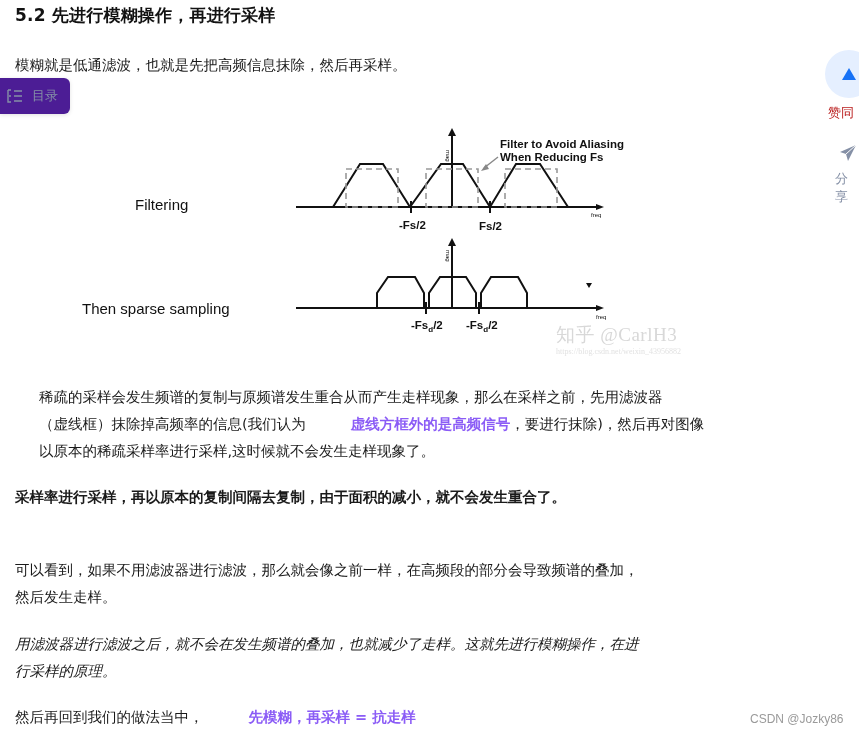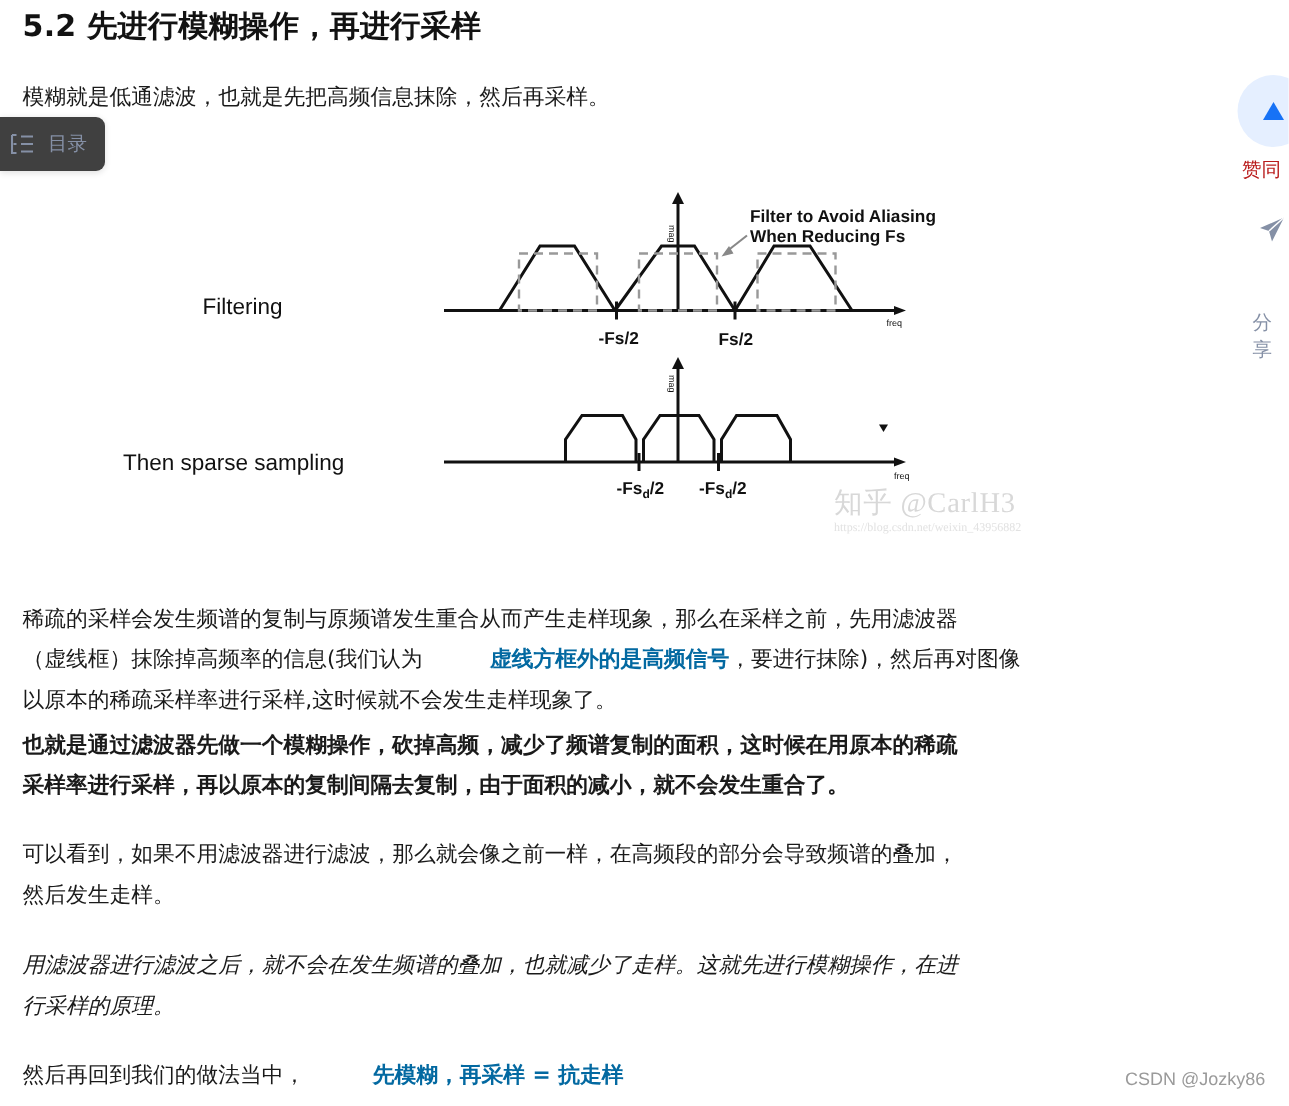--- a/index.html
+++ b/index.html
@@ -4,43 +4,43 @@
 <style>
   html, body { margin:0; padding:0; }
   body {
     width:859px; height:737px; overflow:hidden; position:relative;
     background:#ffffff;
     font-family:"DejaVu Sans","Liberation Sans",sans-serif;
     color:#121212;
   }
   .heading {
     position:absolute; left:15px; top:4px;
-    font-size:20px; font-weight:bold; color:#121212; letter-spacing:0.2px;
+    font-size:17px; font-weight:bold; color:#121212; letter-spacing:0.2px;
   }
   .para {
     position:absolute; left:15px; width:700px;
     font-size:14.5px; line-height:27px; color:#1a1a1a;
   }
-  .para b { font-weight:bold; color:#0369a1;padding-left:45px; }
+  .para b { font-weight:bold; color:#8b5cf6;padding-left:45px; }
   .toc {
     position:absolute; left:0; top:78px; width:70px; height:36px;
-    background:#404040; border-radius:0 6px 6px 0;
+    background:#4c1d95; border-radius:0 6px 6px 0;
     box-shadow:0 1px 4px rgba(0,0,0,0.12);
     display:flex; align-items:center; gap:9px; padding-left:7px; box-sizing:border-box;
     color:#8590a6; font-size:13px; cursor:pointer;
   }
   .toc svg { display:block; }
   .vote {
     position:absolute; left:825px; top:50px; width:48px; height:48px;
     border-radius:50%; background:#e5efff;
     display:flex; align-items:center; justify-content:center; cursor:pointer;
   }
   .vote-label { position:absolute; left:828px; top:104px; font-size:13px; color:#b91c1c; }
   .share-icon { position:absolute; left:839px; top:144px; cursor:pointer; }
-  .share-label { position:absolute; left:835px; top:170px; font-size:13px; color:#8590a6;margin-top:36px; }
+  .share-label { position:absolute; left:835px; top:170px; font-size:13px; color:#8590a6; }
   .figure { position:absolute; left:0; top:120px; width:740px; height:250px; }
   .fig-label {
     position:absolute; font-family:"Liberation Sans",sans-serif; font-weight:normal; font-size:15px; color:#111;
   }
   .wm-main {
     position:absolute; left:556px; top:322px; font-size:19px; color:#d8d8d8;
     font-family:Liberation Serif, serif; letter-spacing:0.5px;
   }
   .wm-sub {
     position:absolute; left:556px; top:347px; font-size:8px; color:#e2e2e2;
@@ -139,28 +139,27 @@
       <tspan>-Fs</tspan><tspan font-size="8" dy="3">d</tspan><tspan dy="-3">/2</tspan>
     </text>
     <text x="466" y="209" font-family="Liberation Sans, sans-serif" font-size="11.5" font-weight="bold" fill="#111">
       <tspan>-Fs</tspan><tspan font-size="8" dy="3">d</tspan><tspan dy="-3">/2</tspan>
     </text>
   </svg>
 </div>
 <div class="wm-main">知乎 @CarlH3</div>
 <div class="wm-sub">https://blog.csdn.net/weixin_43956882</div>
 
-<div class="para" style="top:400px;">
+<div class="para" style="top:384px;margin-left:24px;">
   <div>稀疏的采样会发生频谱的复制与原频谱发生重合从而产生走样现象，那么在采样之前，先用滤波器</div>
   <div><span>（虚线框）抹除掉高频率的信息(我们认为</span><b>虚线方框外的是高频信号</b><span>，要进行抹除)，然后再对图像</span></div>
   <div>以原本的稀疏采样率进行采样,这时候就不会发生走样现象了。</div>
 </div>
 
 <div class="para" style="top:484px; font-weight:bold;">
-  <div>也就是通过滤波器先做一个模糊操作，砍掉高频，减少了频谱复制的面积，这时候在用原本的稀疏</div>
   <div>采样率进行采样，再以原本的复制间隔去复制，由于面积的减小，就不会发生重合了。</div>
 </div>
 
 <div class="para" style="top:557px;">
   <div>可以看到，如果不用滤波器进行滤波，那么就会像之前一样，在高频段的部分会导致频谱的叠加，</div>
   <div>然后发生走样。</div>
 </div>
 
 <div class="para" style="top:631px;font-style:italic;">
   <div>用滤波器进行滤波之后，就不会在发生频谱的叠加，也就减少了走样。这就先进行模糊操作，在进</div>

